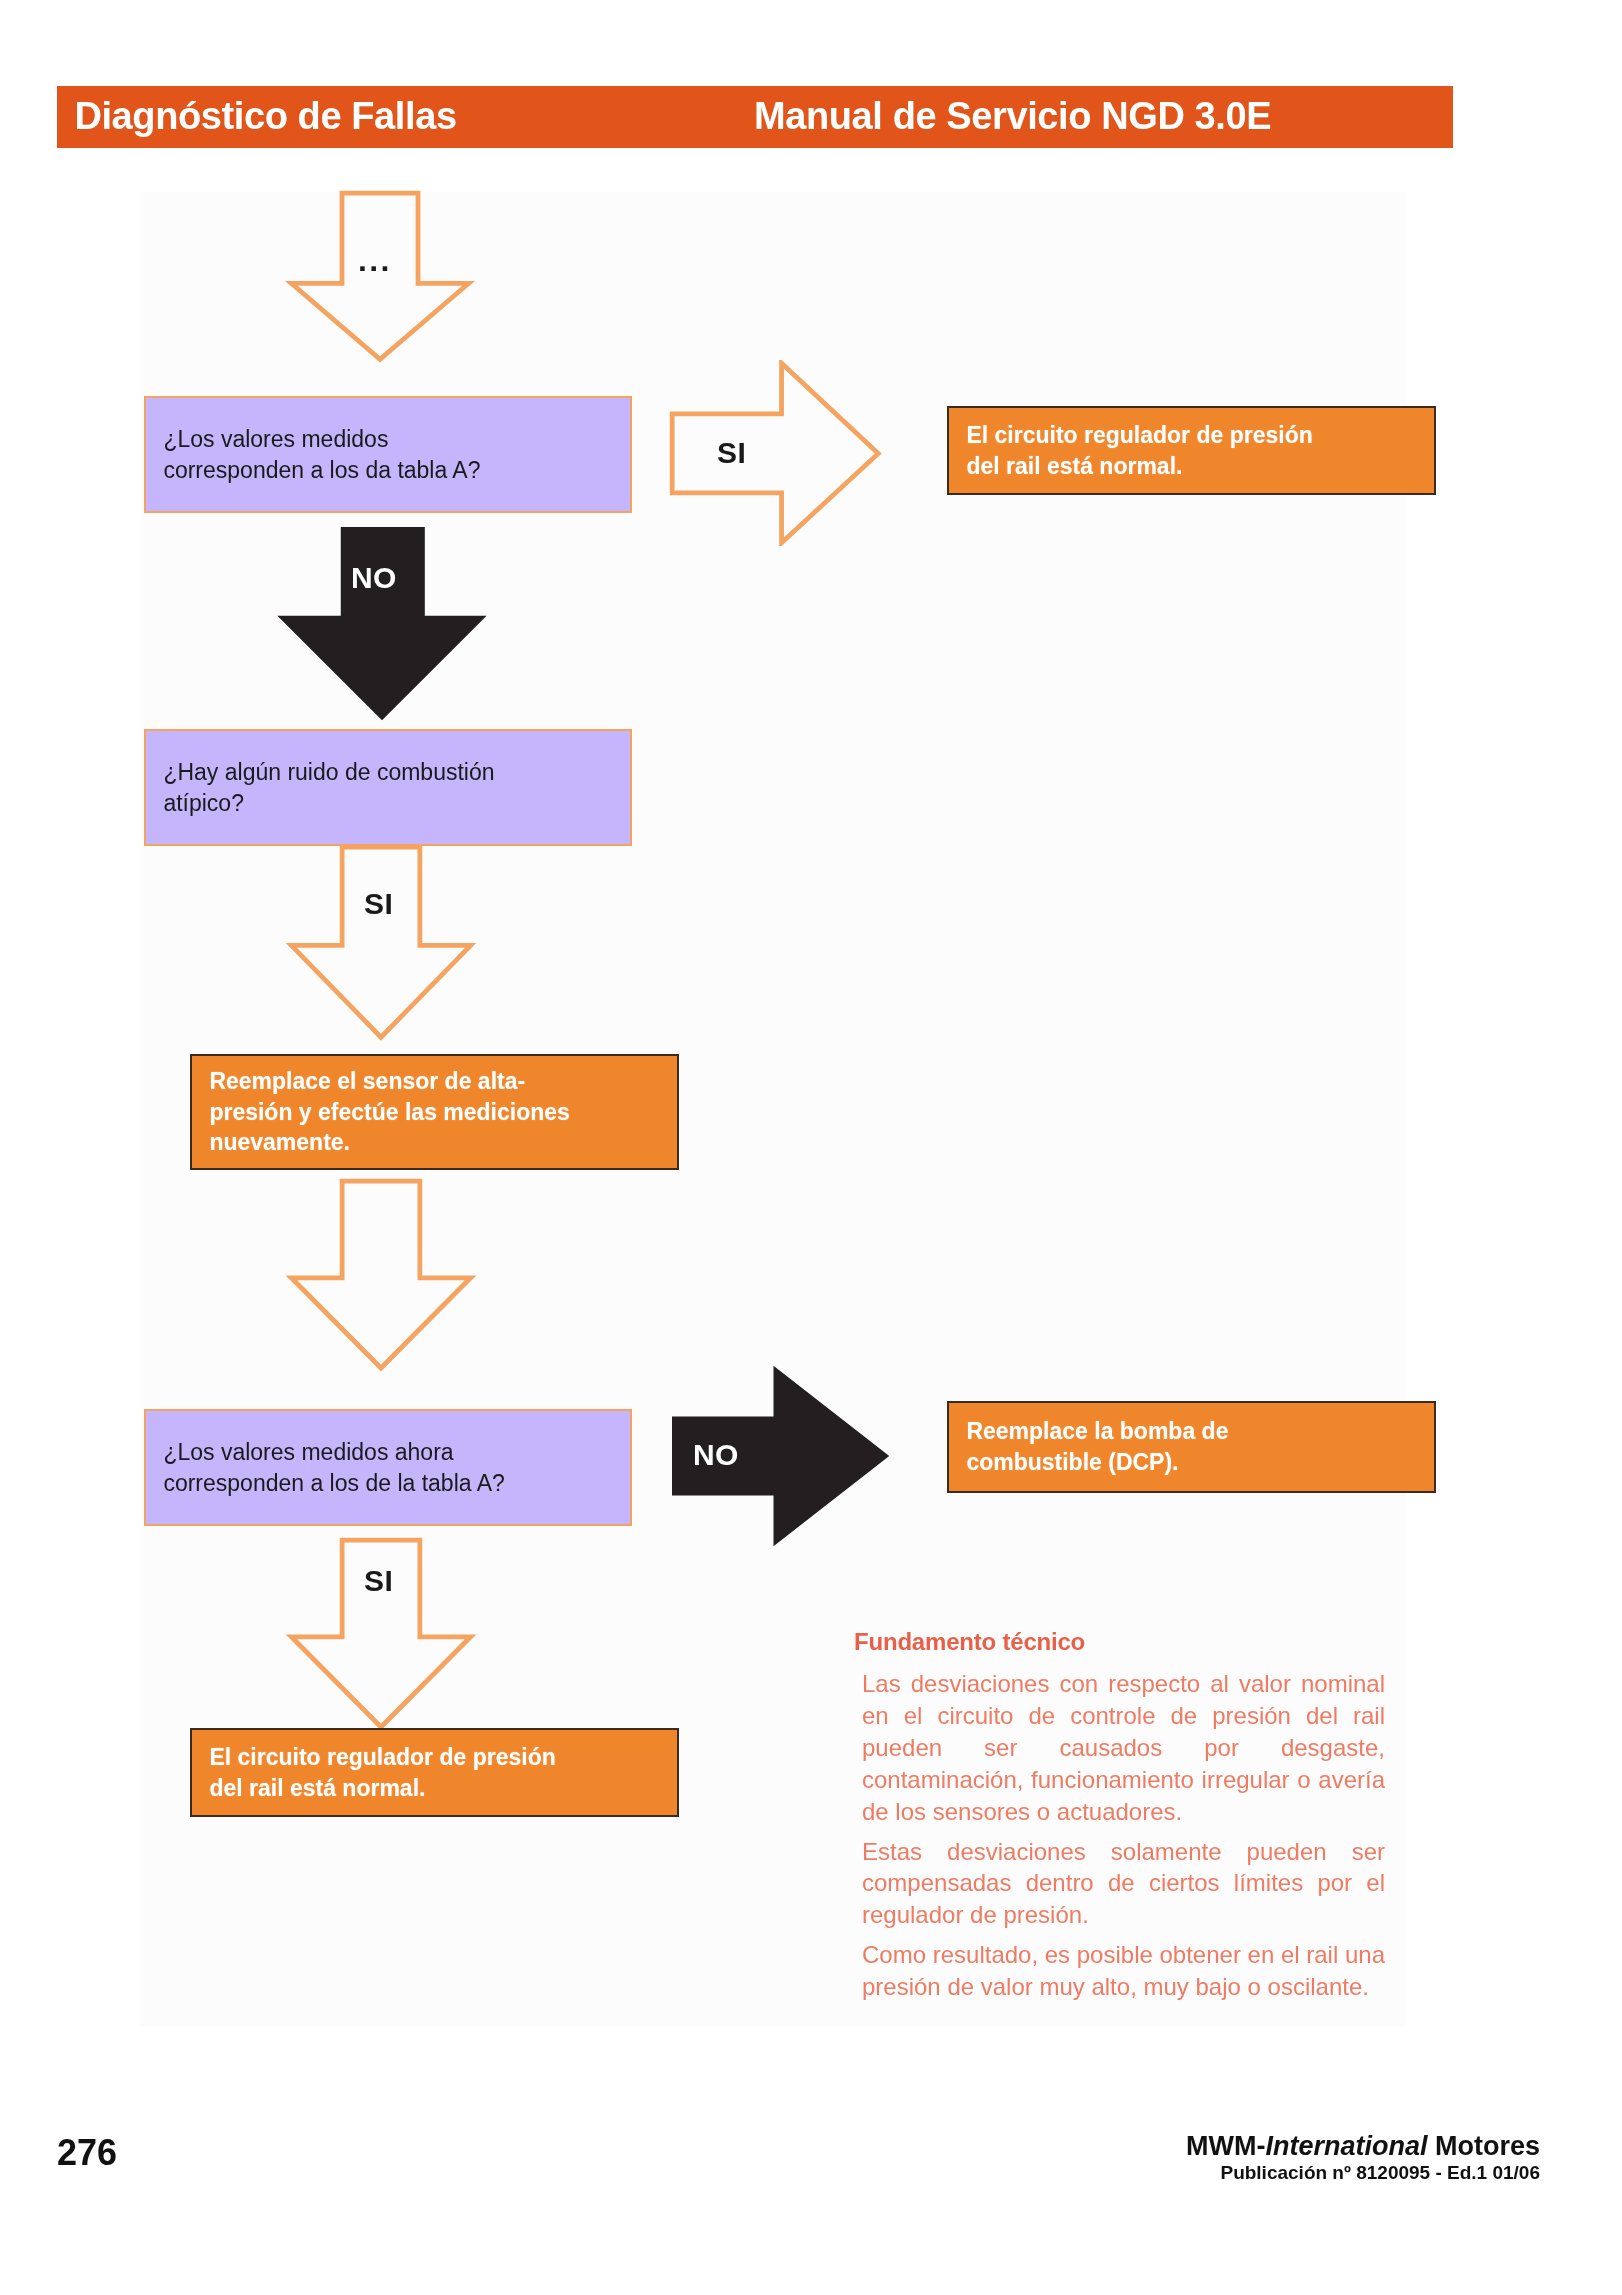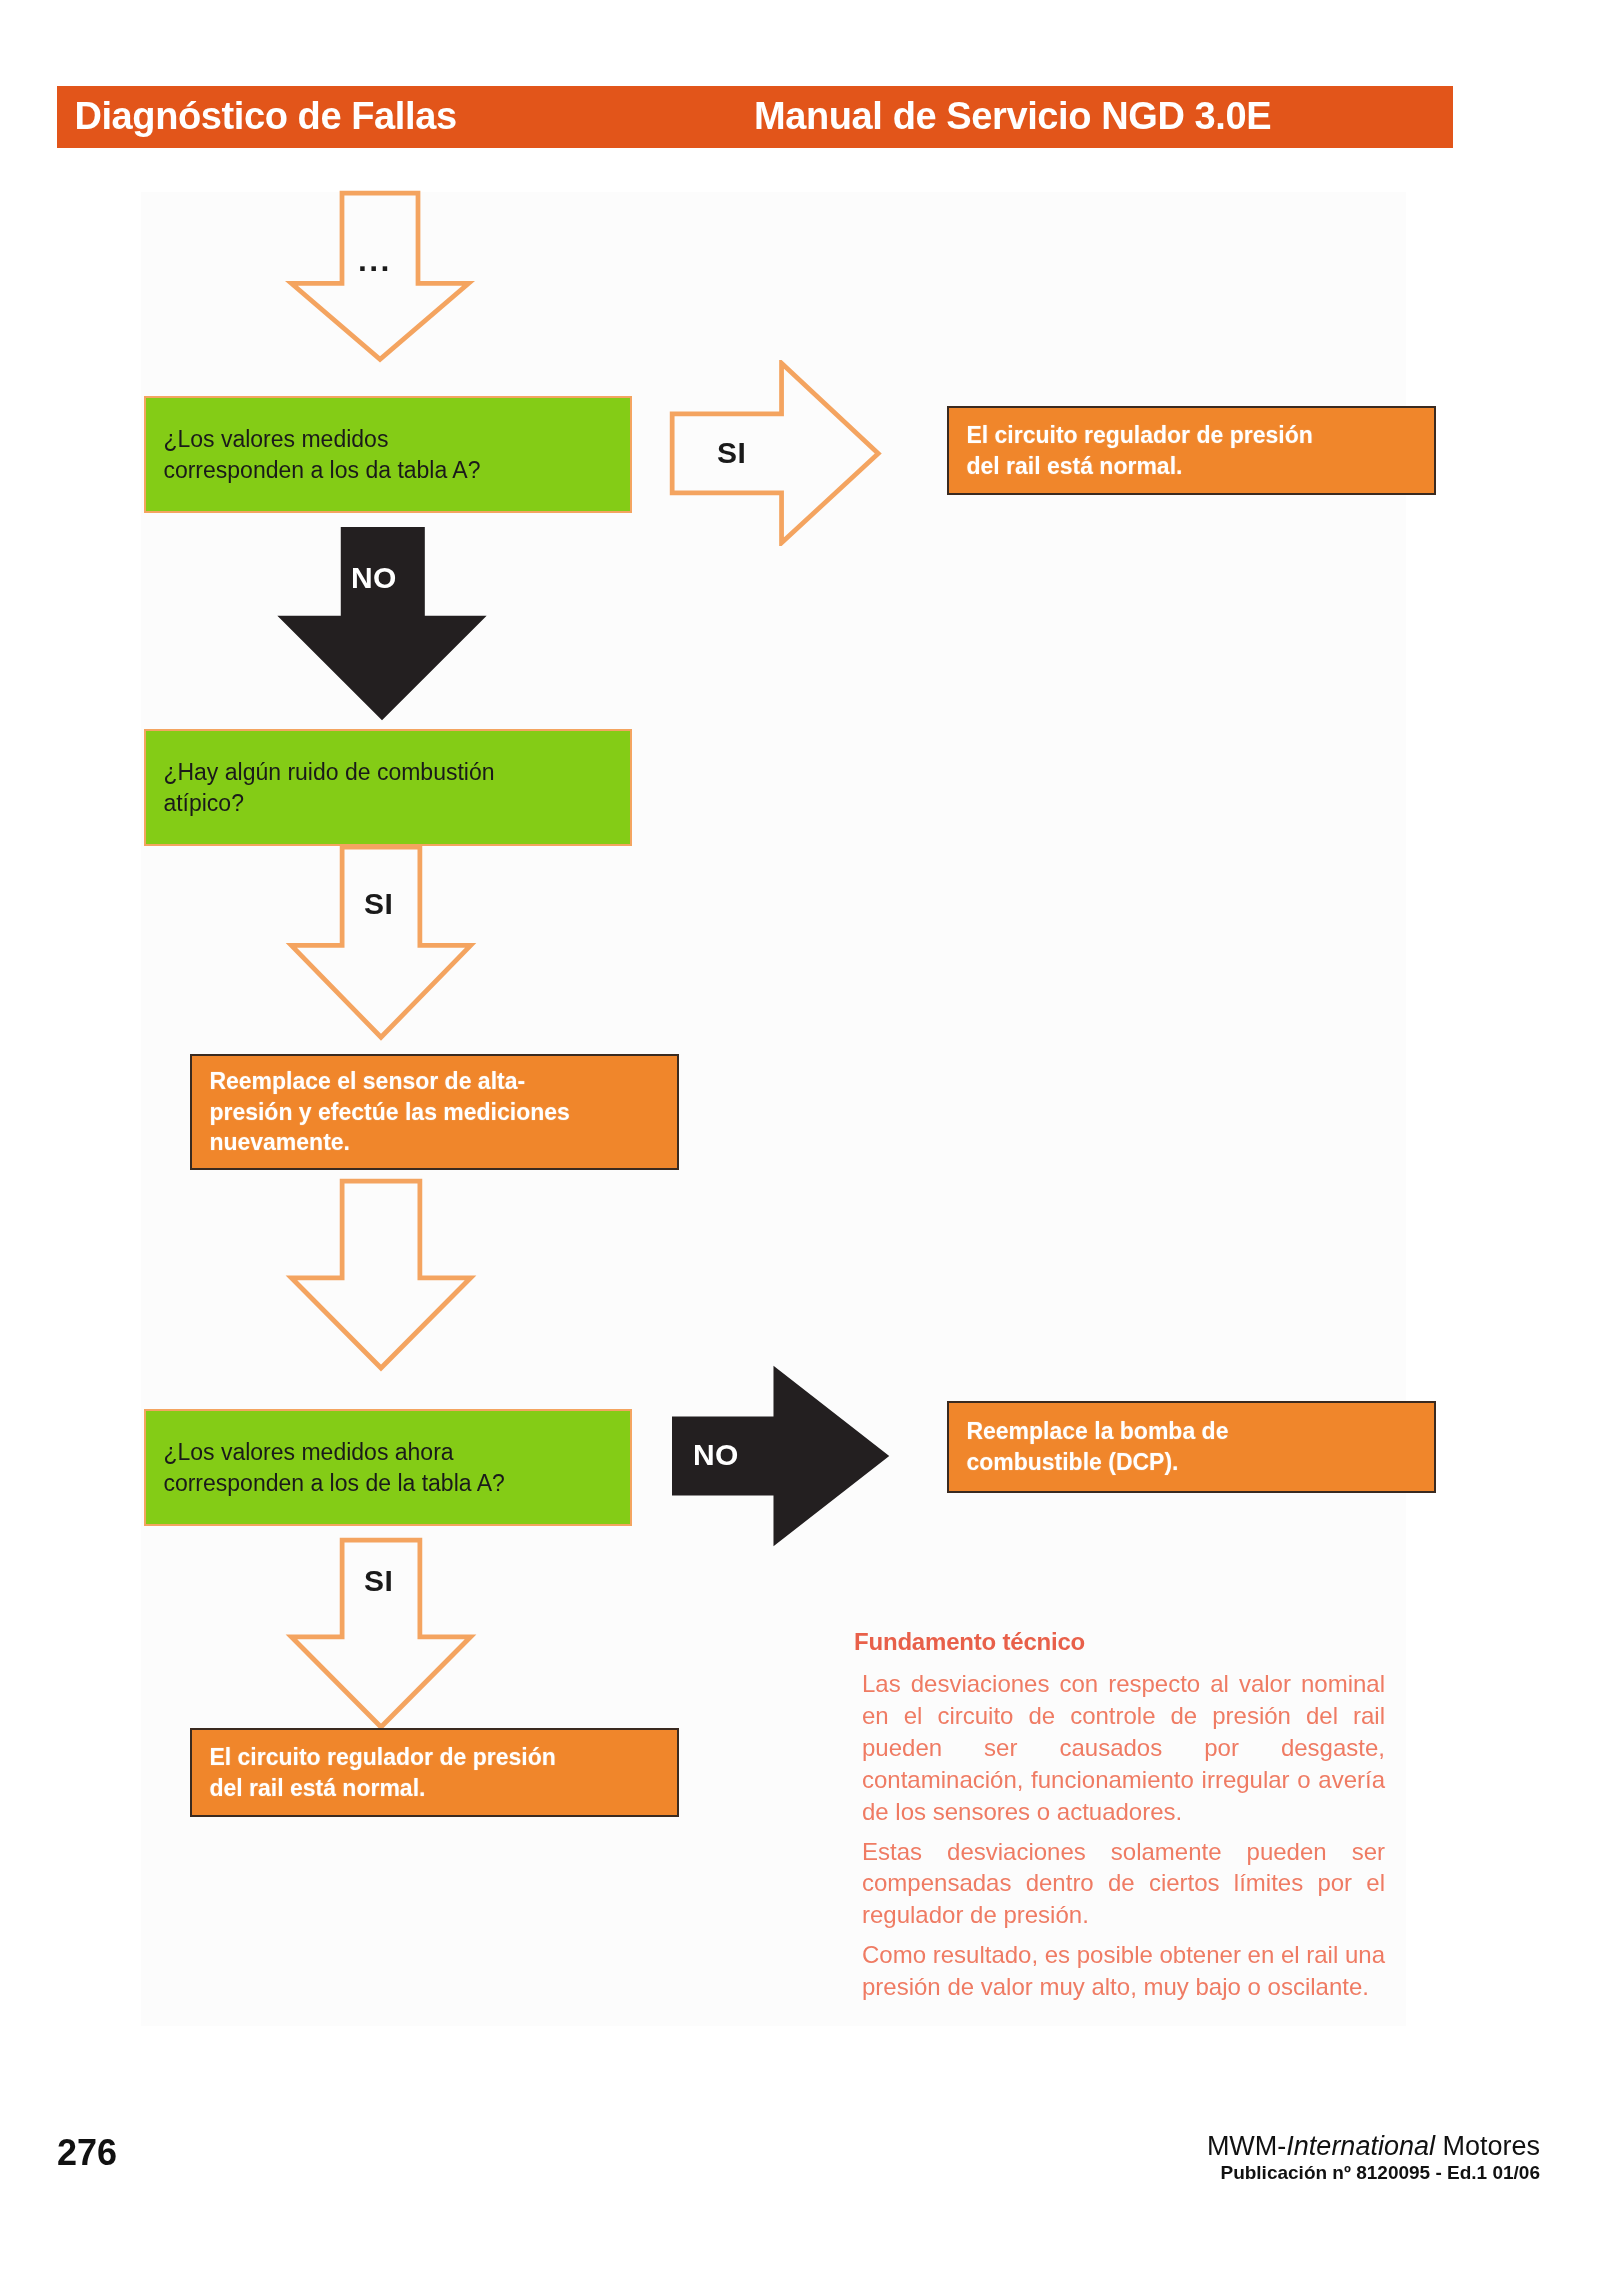--- a/index.html
+++ b/index.html
@@ -66,21 +66,21 @@
     top: 0;
     width: 1622px;
     height: 2295px;
     pointer-events: none;
   }
   .flow > * { pointer-events: auto; }
 
   
   .qbox {
     position: absolute;
-    background: #84cc16;
+    background: #c4b5fd;
     border: 2.4px solid #F4A460;
     box-sizing: border-box;
     display: flex;
     align-items: center;
     padding: 0 17.4px;
   }
   .qbox .qtext {
     font-size: 23px;
     color: #1a1a1a;
     line-height: 1.32;
@@ -158,21 +158,21 @@
     color: #111111;
   }
   .footer-right {
     position: absolute;
     right: 82px;
     top: 2131px;
     text-align: right;
   }
   .footer-brand {
     font-size: 27px;
-    font-weight: normal;
+    font-weight: bold;
     color: #111111;
     white-space: nowrap;
   }
   .footer-brand .ital { font-style: italic; }
   .footer-pub {
     font-size: 19px;
     font-weight: bold;
     color: #111111;
     margin-top: 0;
     white-space: nowrap;

